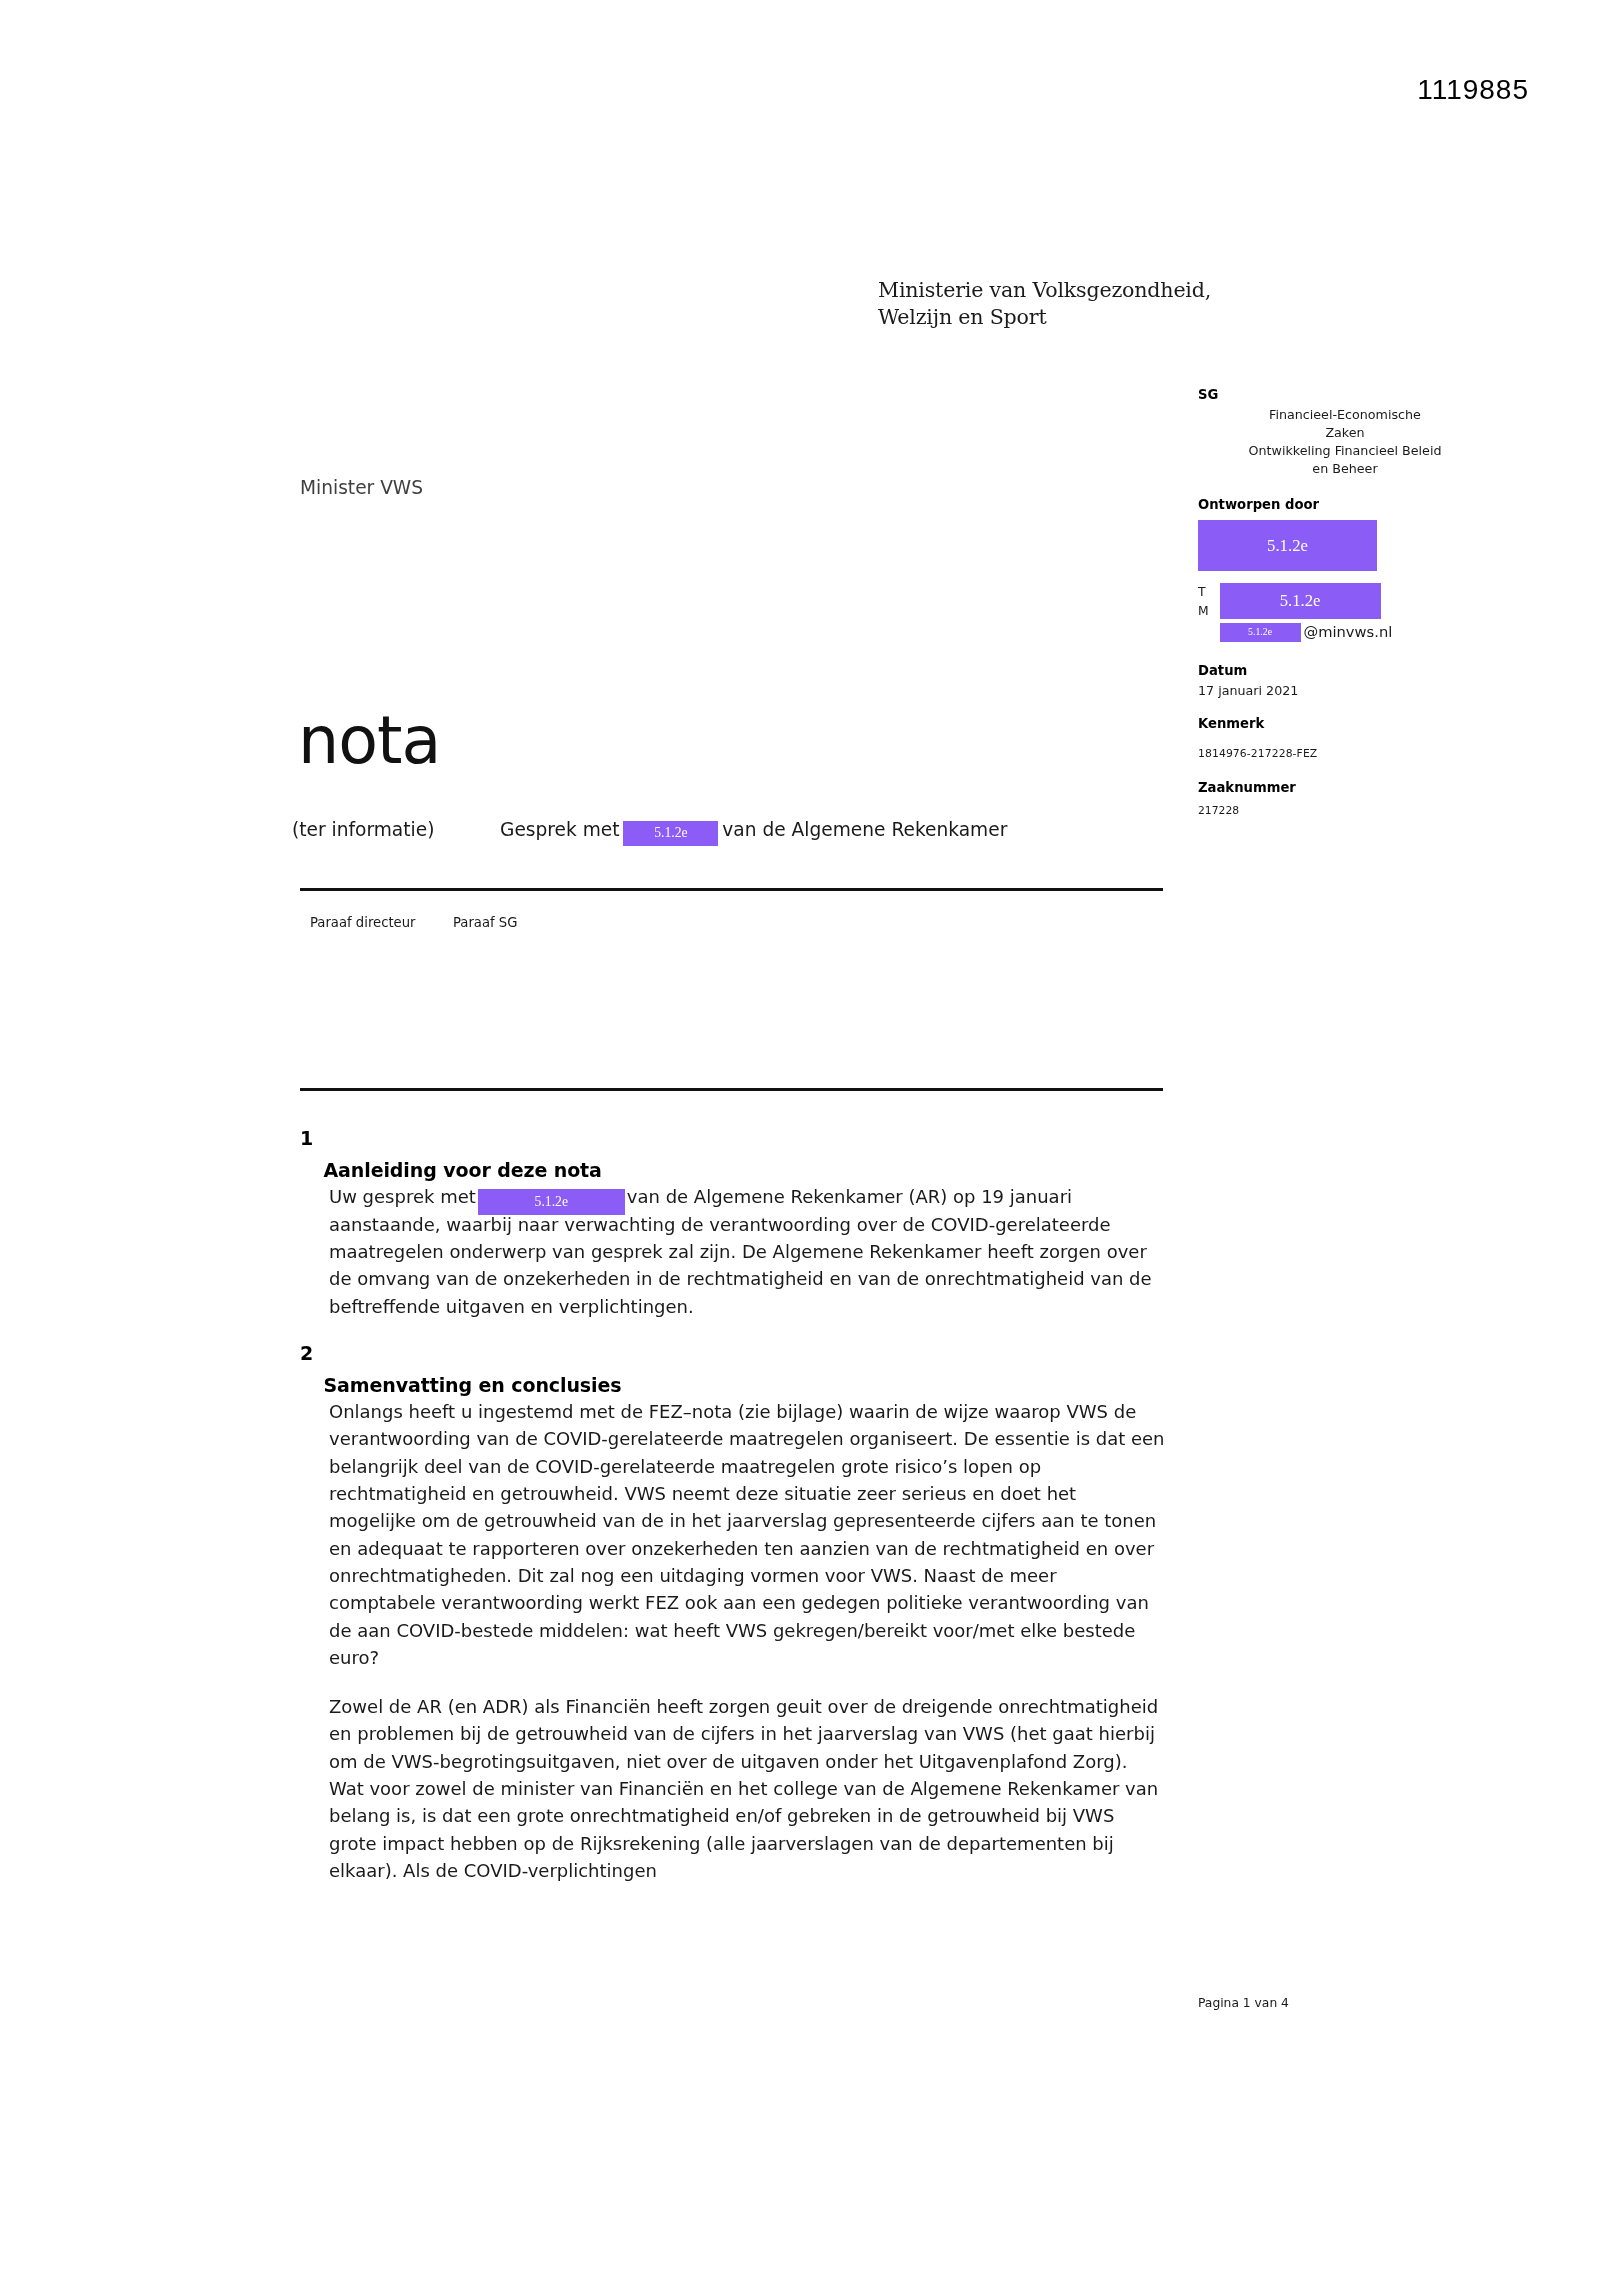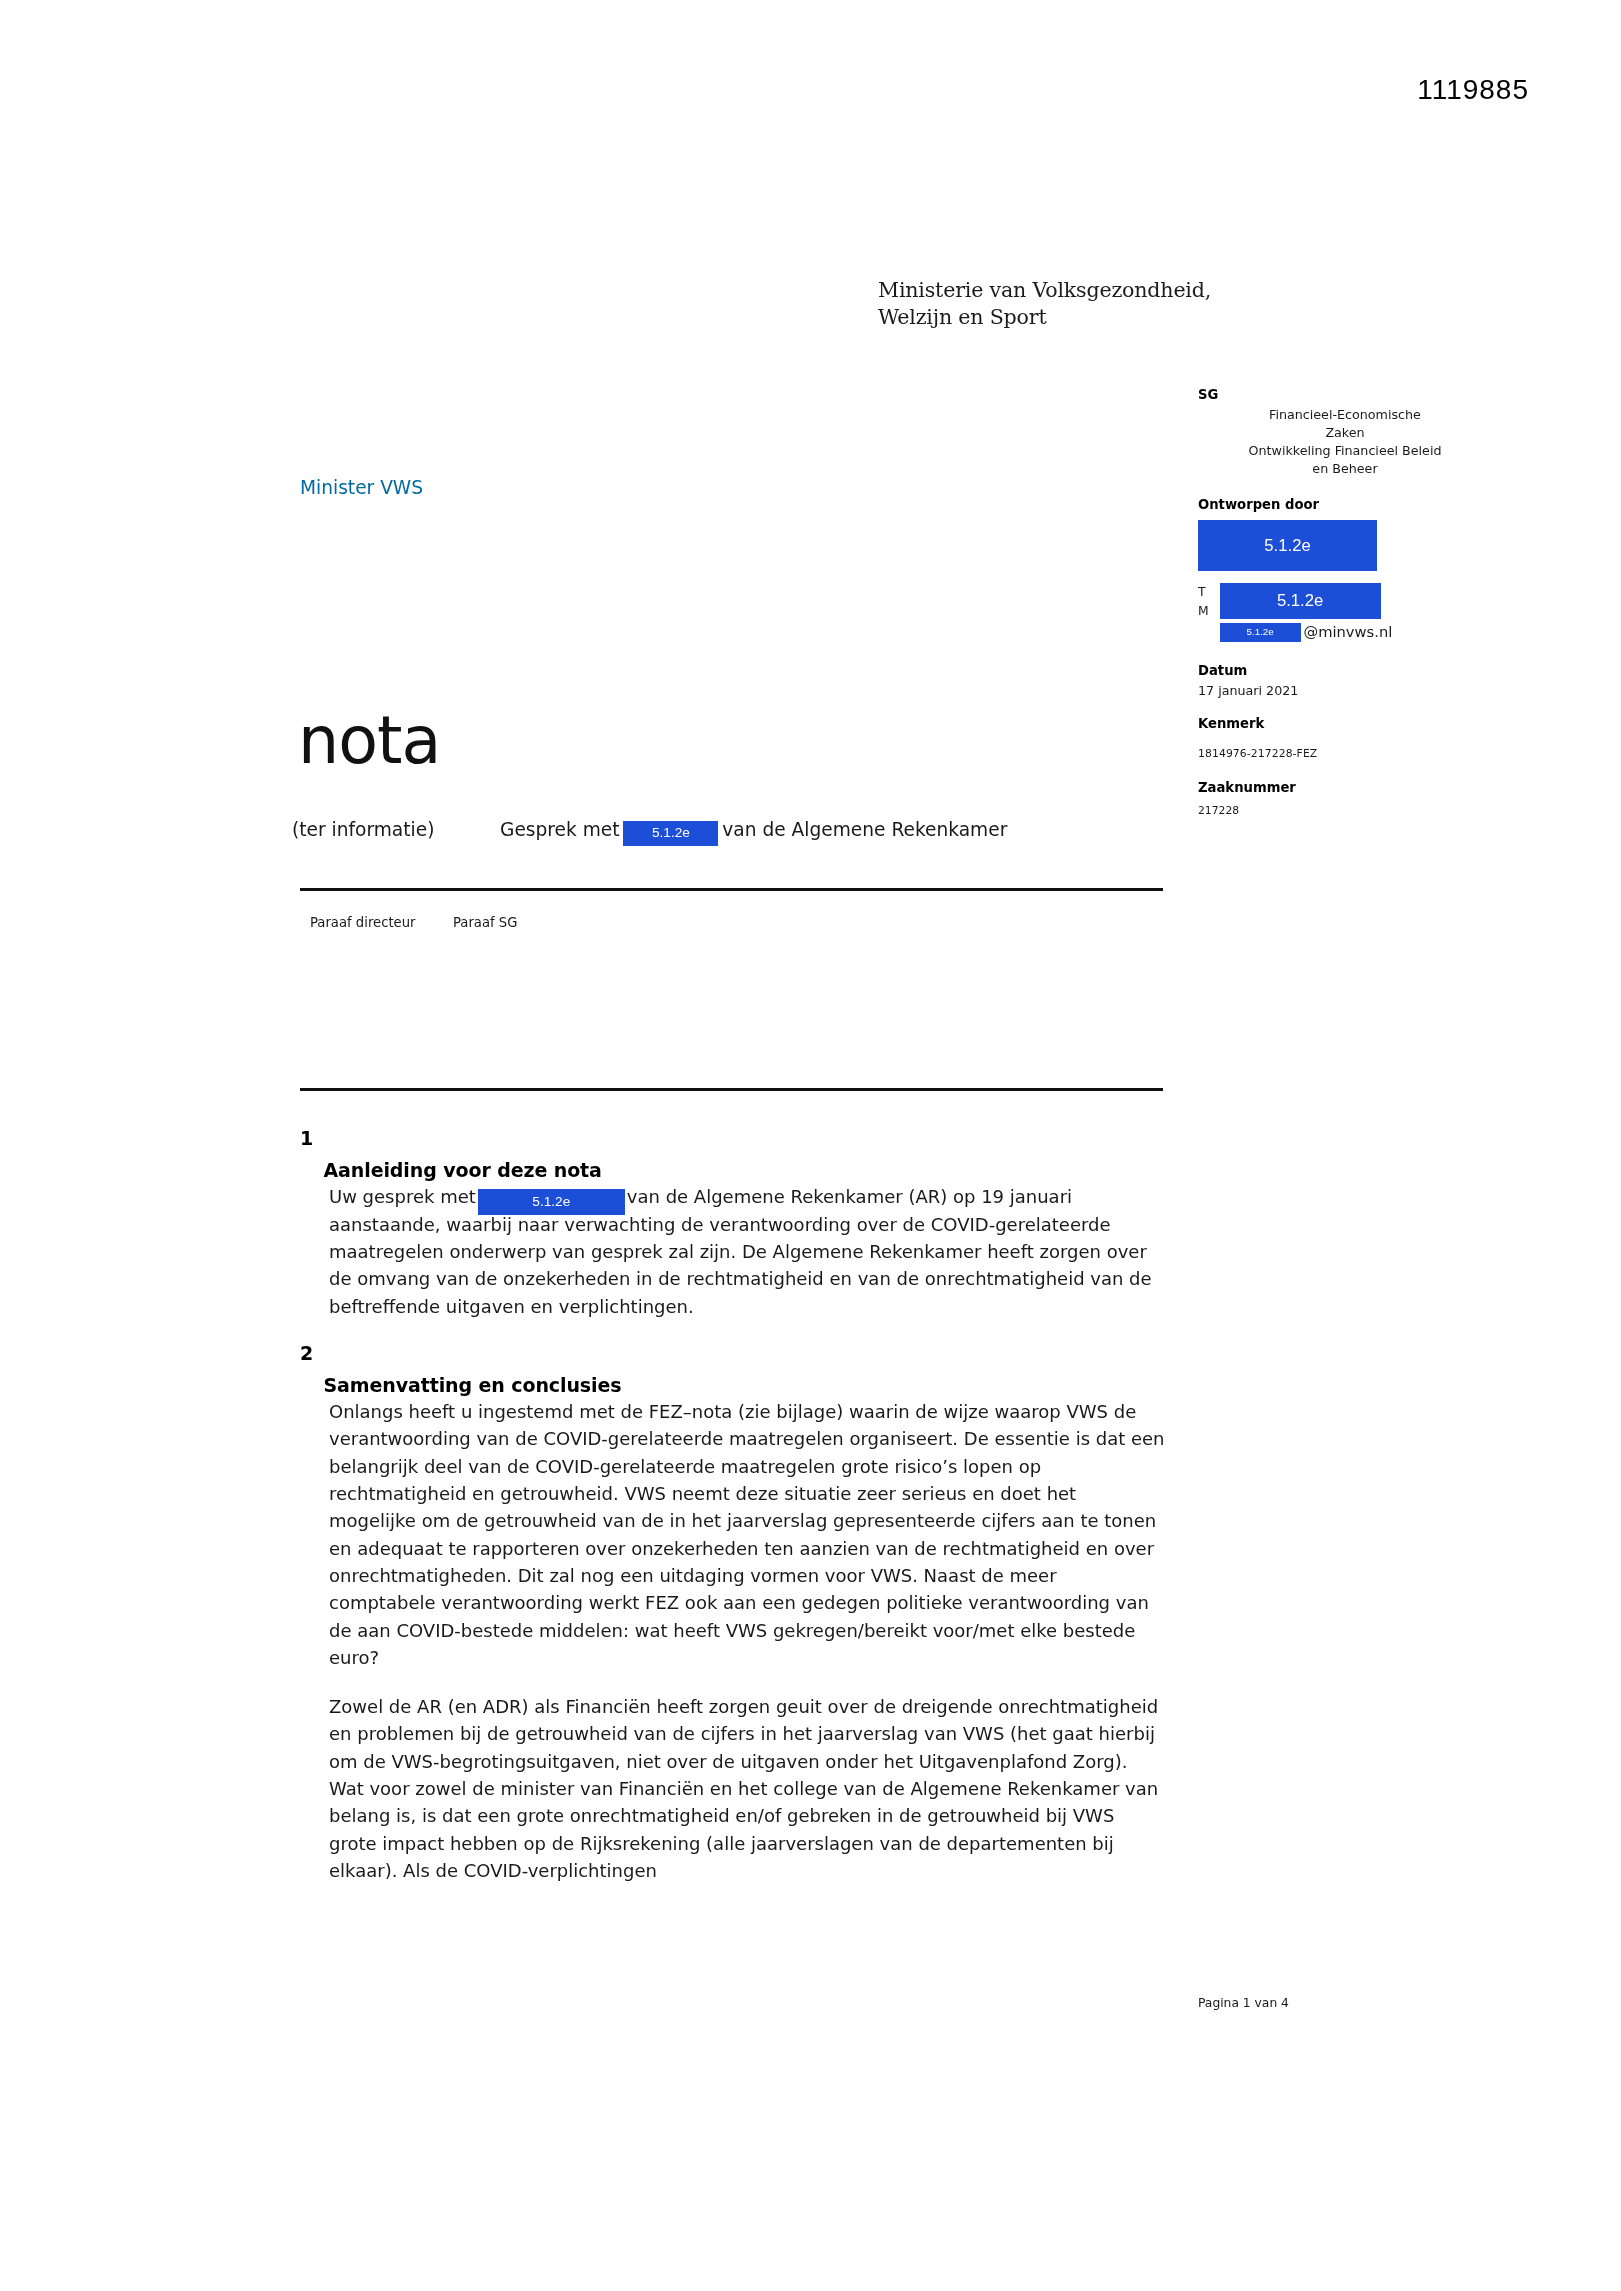--- a/index.html
+++ b/index.html
@@ -80,25 +80,25 @@
   }
   .zaak-val {
     font-size: 10.8px;
     margin-top: 4.9px;
   }
   .datum-val { font-size: 12.7px; }
 
   
   .redact {
     display: inline-block;
-    background: #1d4ed8;
+    background: #8b5cf6;
     color: #ffffff;
     text-align: center;
     vertical-align: middle;
-    font-family: Liberation Sans, sans-serif;
+    font-family: Liberation Serif, serif;
     box-sizing: border-box;
   }
   .redact-designer {
     width: 179px;
     height: 51px;
     line-height: 51px;
     font-size: 16.7px;
     margin-top: 4.9px;
   }
   .tm-row {
@@ -137,21 +137,21 @@
     margin-left: 2.9px;
     line-height: 18.6px;
   }
 
   
   .addressee {
     position: absolute;
     left: 300px;
     top: 477px;
     font-size: 18.6px;
-    color: #0369a1;
+    color: #404040;
     white-space: nowrap;
   }
 
   .nota-title {
     position: absolute;
     left: 298px;
     top: 708px;
     font-family: "DejaVu Sans", sans-serif;
     font-size: 65px;
     font-weight: 400;

